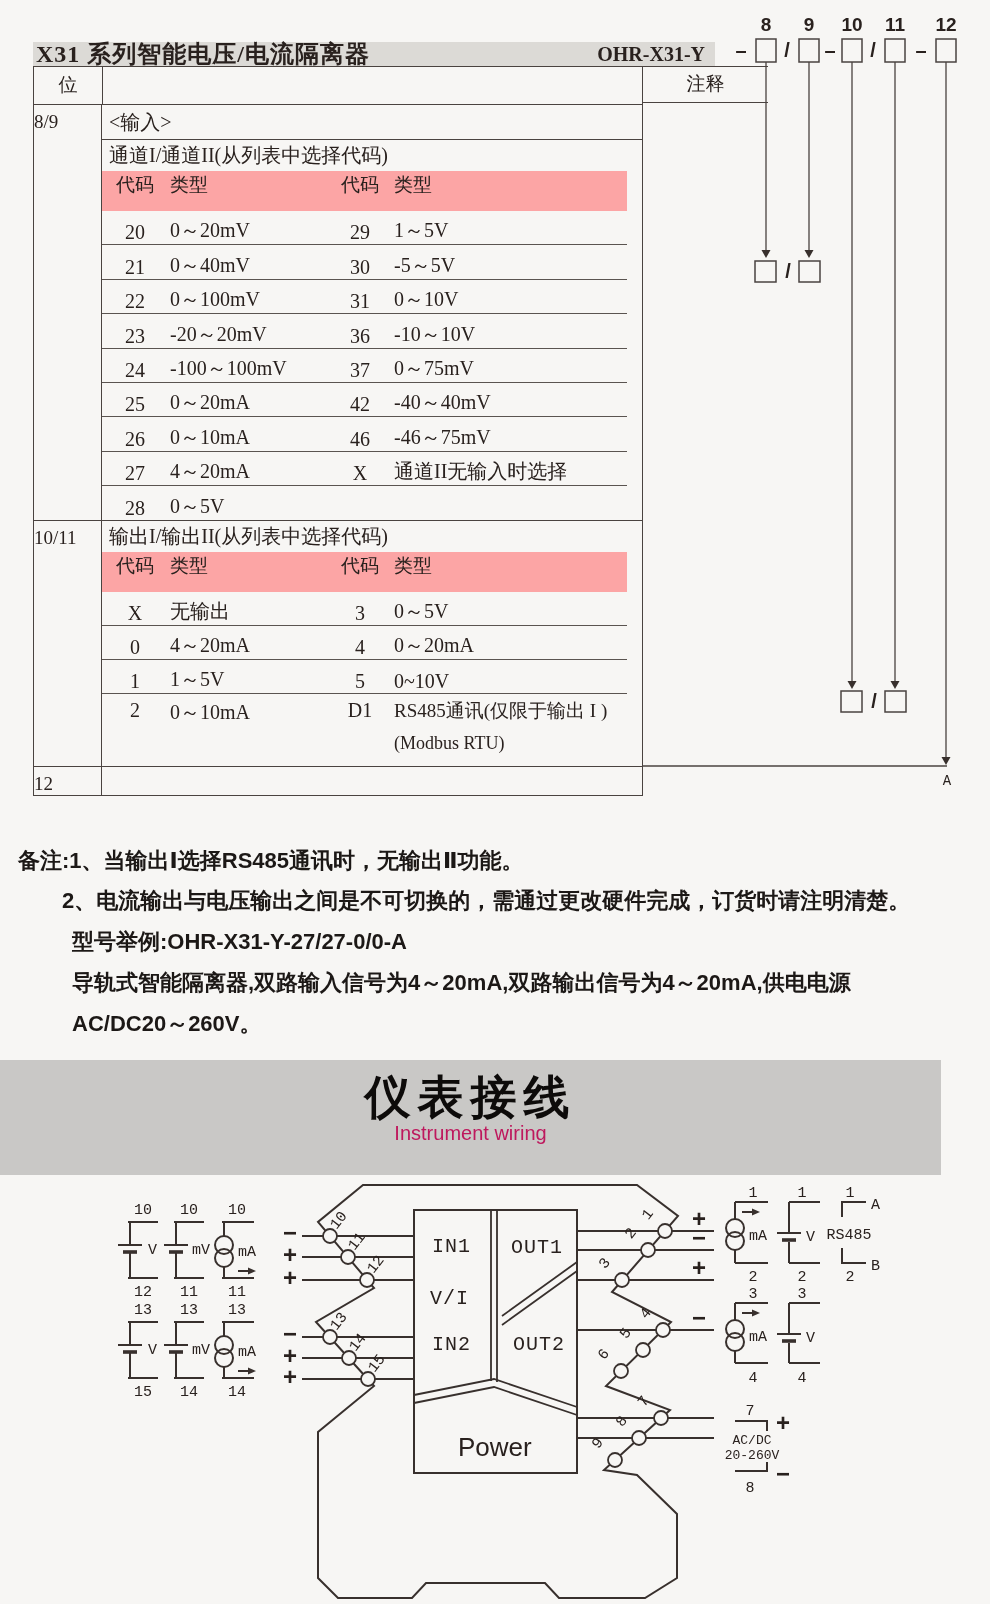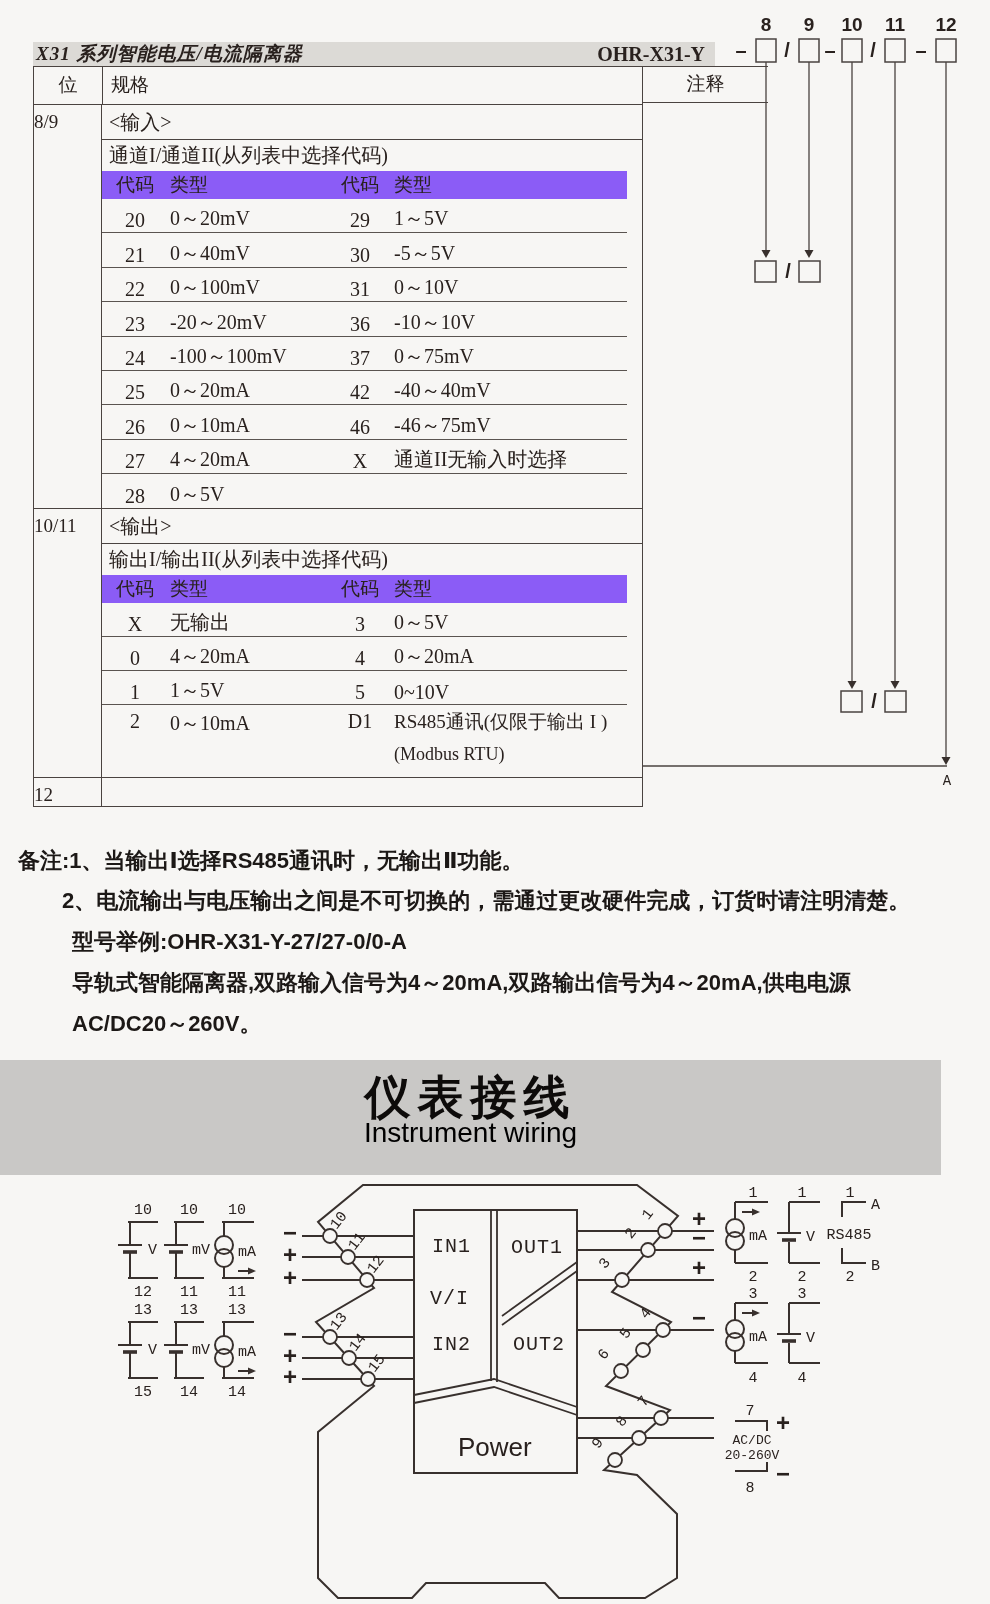--- a/index.html
+++ b/index.html
@@ -3,21 +3,21 @@
 <meta charset="utf-8">
 <style>
   html,body { margin:0; padding:0; background:#f7f6f4; }
   .page { position:relative; width:990px; height:1604px; background:#f7f6f4;
           font-family:"Liberation Serif","DejaVu Serif",serif; color:#29211e; overflow:hidden; }
 
   
   .title-bar { position:absolute; left:33px; top:42px; width:682px; height:24px;
                background:#dcdad6; display:flex; justify-content:space-between;
                align-items:center; padding:0 10px 0 3px; box-sizing:border-box; }
-  .title-main { font-size:19px; font-weight:bold; letter-spacing:1px; white-space:nowrap;font-style:italic; }
+  .title-main { font-size:24px; font-weight:bold; letter-spacing:1px; white-space:nowrap; }
   .title-model { font-size:20px; font-weight:bold; white-space:nowrap; }
 
   
   .spec-table { position:absolute; left:33px; top:66px; width:610px;
                 border:1.6px solid #4a4340; box-sizing:border-box; background:transparent; }
   .thead { display:flex; height:37px; border-bottom:1.6px solid #4a4340; font-size:19px; }
   .th-pos { width:68px; border-right:1.6px solid #4a4340; text-align:center; line-height:36px; }
   .th-spec { flex:1; padding-left:8px; line-height:36px; }
   .note-head { position:absolute; left:643px; top:66px; width:125px; height:37px;
                border-top:1.6px solid #4a4340; border-bottom:1.6px solid #4a4340;
@@ -25,21 +25,21 @@
   .section { display:flex; }
   .section + .section { border-top:1.6px solid #4a4340; }
   .sec-pos { width:68px; border-right:1.6px solid #4a4340; text-align:left;
              padding-top:6px; font-size:19px; box-sizing:border-box; }
   .sec-body { flex:1; min-width:0; }
   .sec-title { height:34px; line-height:34px; padding-left:7px; font-size:20px;
                border-bottom:1.4px solid #4a4340; }
   .sec-sub { height:31px; line-height:31px; padding-left:7px; font-size:20px; white-space:pre; }
   .sec-sub.power { height:34px; line-height:34px; }
   .code-wrap { margin-right:15px; }
-  .code-head { display:flex; background:#8b5cf6; height:28px; line-height:28px; font-size:19px; }
+  .code-head { display:flex; background:#fca5a5; height:40px; line-height:28px; font-size:19px; }
   .cc1 { width:66px; text-align:center; flex:none; }
   .ct1 { width:158px; padding-left:2px; flex:none; }
   .cc2 { width:64px; text-align:center; flex:none; }
   .ct2 { flex:1; padding-left:2px; min-width:0; }
   .code-row { display:flex; align-items:flex-end; font-size:20px; border-bottom:1.3px solid #5a5450; }
   .rows-in .code-row { height:33.4px; }
   .rows-out .code-row { height:33px; }
   .code-row:last-child { border-bottom:none; }
   .code-row.tall { height:72px; align-items:flex-start; padding-top:5px; box-sizing:border-box; }
   .tall .line1 { font-size:19px; line-height:24px; white-space:nowrap; }
@@ -48,21 +48,21 @@
   
   .note-line { position:absolute; font-family:"Liberation Sans","DejaVu Sans",sans-serif;
                font-weight:600; font-size:22px; color:#1c1816; white-space:nowrap; }
 
   
   .banner { position:absolute; left:0; top:1060px; width:941px; height:115px;
             background:#c9c8c6; text-align:center; }
   .banner-title { font-family:"Liberation Sans","DejaVu Sans",sans-serif; font-weight:900;
                   font-size:46px; letter-spacing:7px; color:#0d0b0a; margin-top:12px; line-height:50px; }
   .banner-sub { font-family:"Liberation Sans","DejaVu Sans",sans-serif; font-weight:500;
-                font-size:28px; color:#000000; line-height:22px; }
+                font-size:20px; color:#be185d; line-height:22px; }
 
   
   .overlay-svg { position:absolute; left:0; top:0; pointer-events:none; }
   .wiring-svg { position:absolute; left:0; top:1175px; pointer-events:none; }
   svg text { fill:#29211e; }
   .digit { font:bold 19px "Liberation Sans","DejaVu Sans",sans-serif; }
   .sepch { font:bold 20px "Liberation Sans","DejaVu Sans",sans-serif; }
   .alab  { font:14px "Liberation Mono","DejaVu Sans Mono",monospace; }
   .wline { stroke:#38302d; stroke-width:2; fill:none; }
   .wthin { stroke:#38302d; stroke-width:1.8; fill:none; }
@@ -87,21 +87,20 @@
   <div class="title-bar">
     <span class="title-main">X31 系列智能电压/电流隔离器</span>
     <span class="title-model">OHR-X31-Y</span>
   </div>
 
   <div class="note-head">注释</div>
 
   <div class="spec-table">
     <div class="thead">
       <div class="th-pos">位</div>
-      <div class="th-spec">规格</div>
     </div>
 
     <div class="section">
       <div class="sec-pos">8/9</div>
       <div class="sec-body">
         <div class="sec-title">&lt;输入&gt;</div>
         <div class="sec-sub">通道I/通道II(从列表中选择代码)</div>
         <div class="code-wrap rows-in">
           <div class="code-head">
             <span class="cc1">代码</span>
@@ -163,21 +162,20 @@
             <span class="cc2"></span>
             <span class="ct2"></span>
           </div>
         </div>
       </div>
     </div>
 
     <div class="section">
       <div class="sec-pos">10/11</div>
       <div class="sec-body">
-        <div class="sec-title">&lt;输出&gt;</div>
         <div class="sec-sub">输出I/输出II(从列表中选择代码)</div>
         <div class="code-wrap rows-out">
           <div class="code-head">
             <span class="cc1">代码</span>
             <span class="ct1">类型</span>
             <span class="cc2">代码</span>
             <span class="ct2">类型</span>
           </div>
           <div class="code-row">
             <span class="cc1">X</span>

